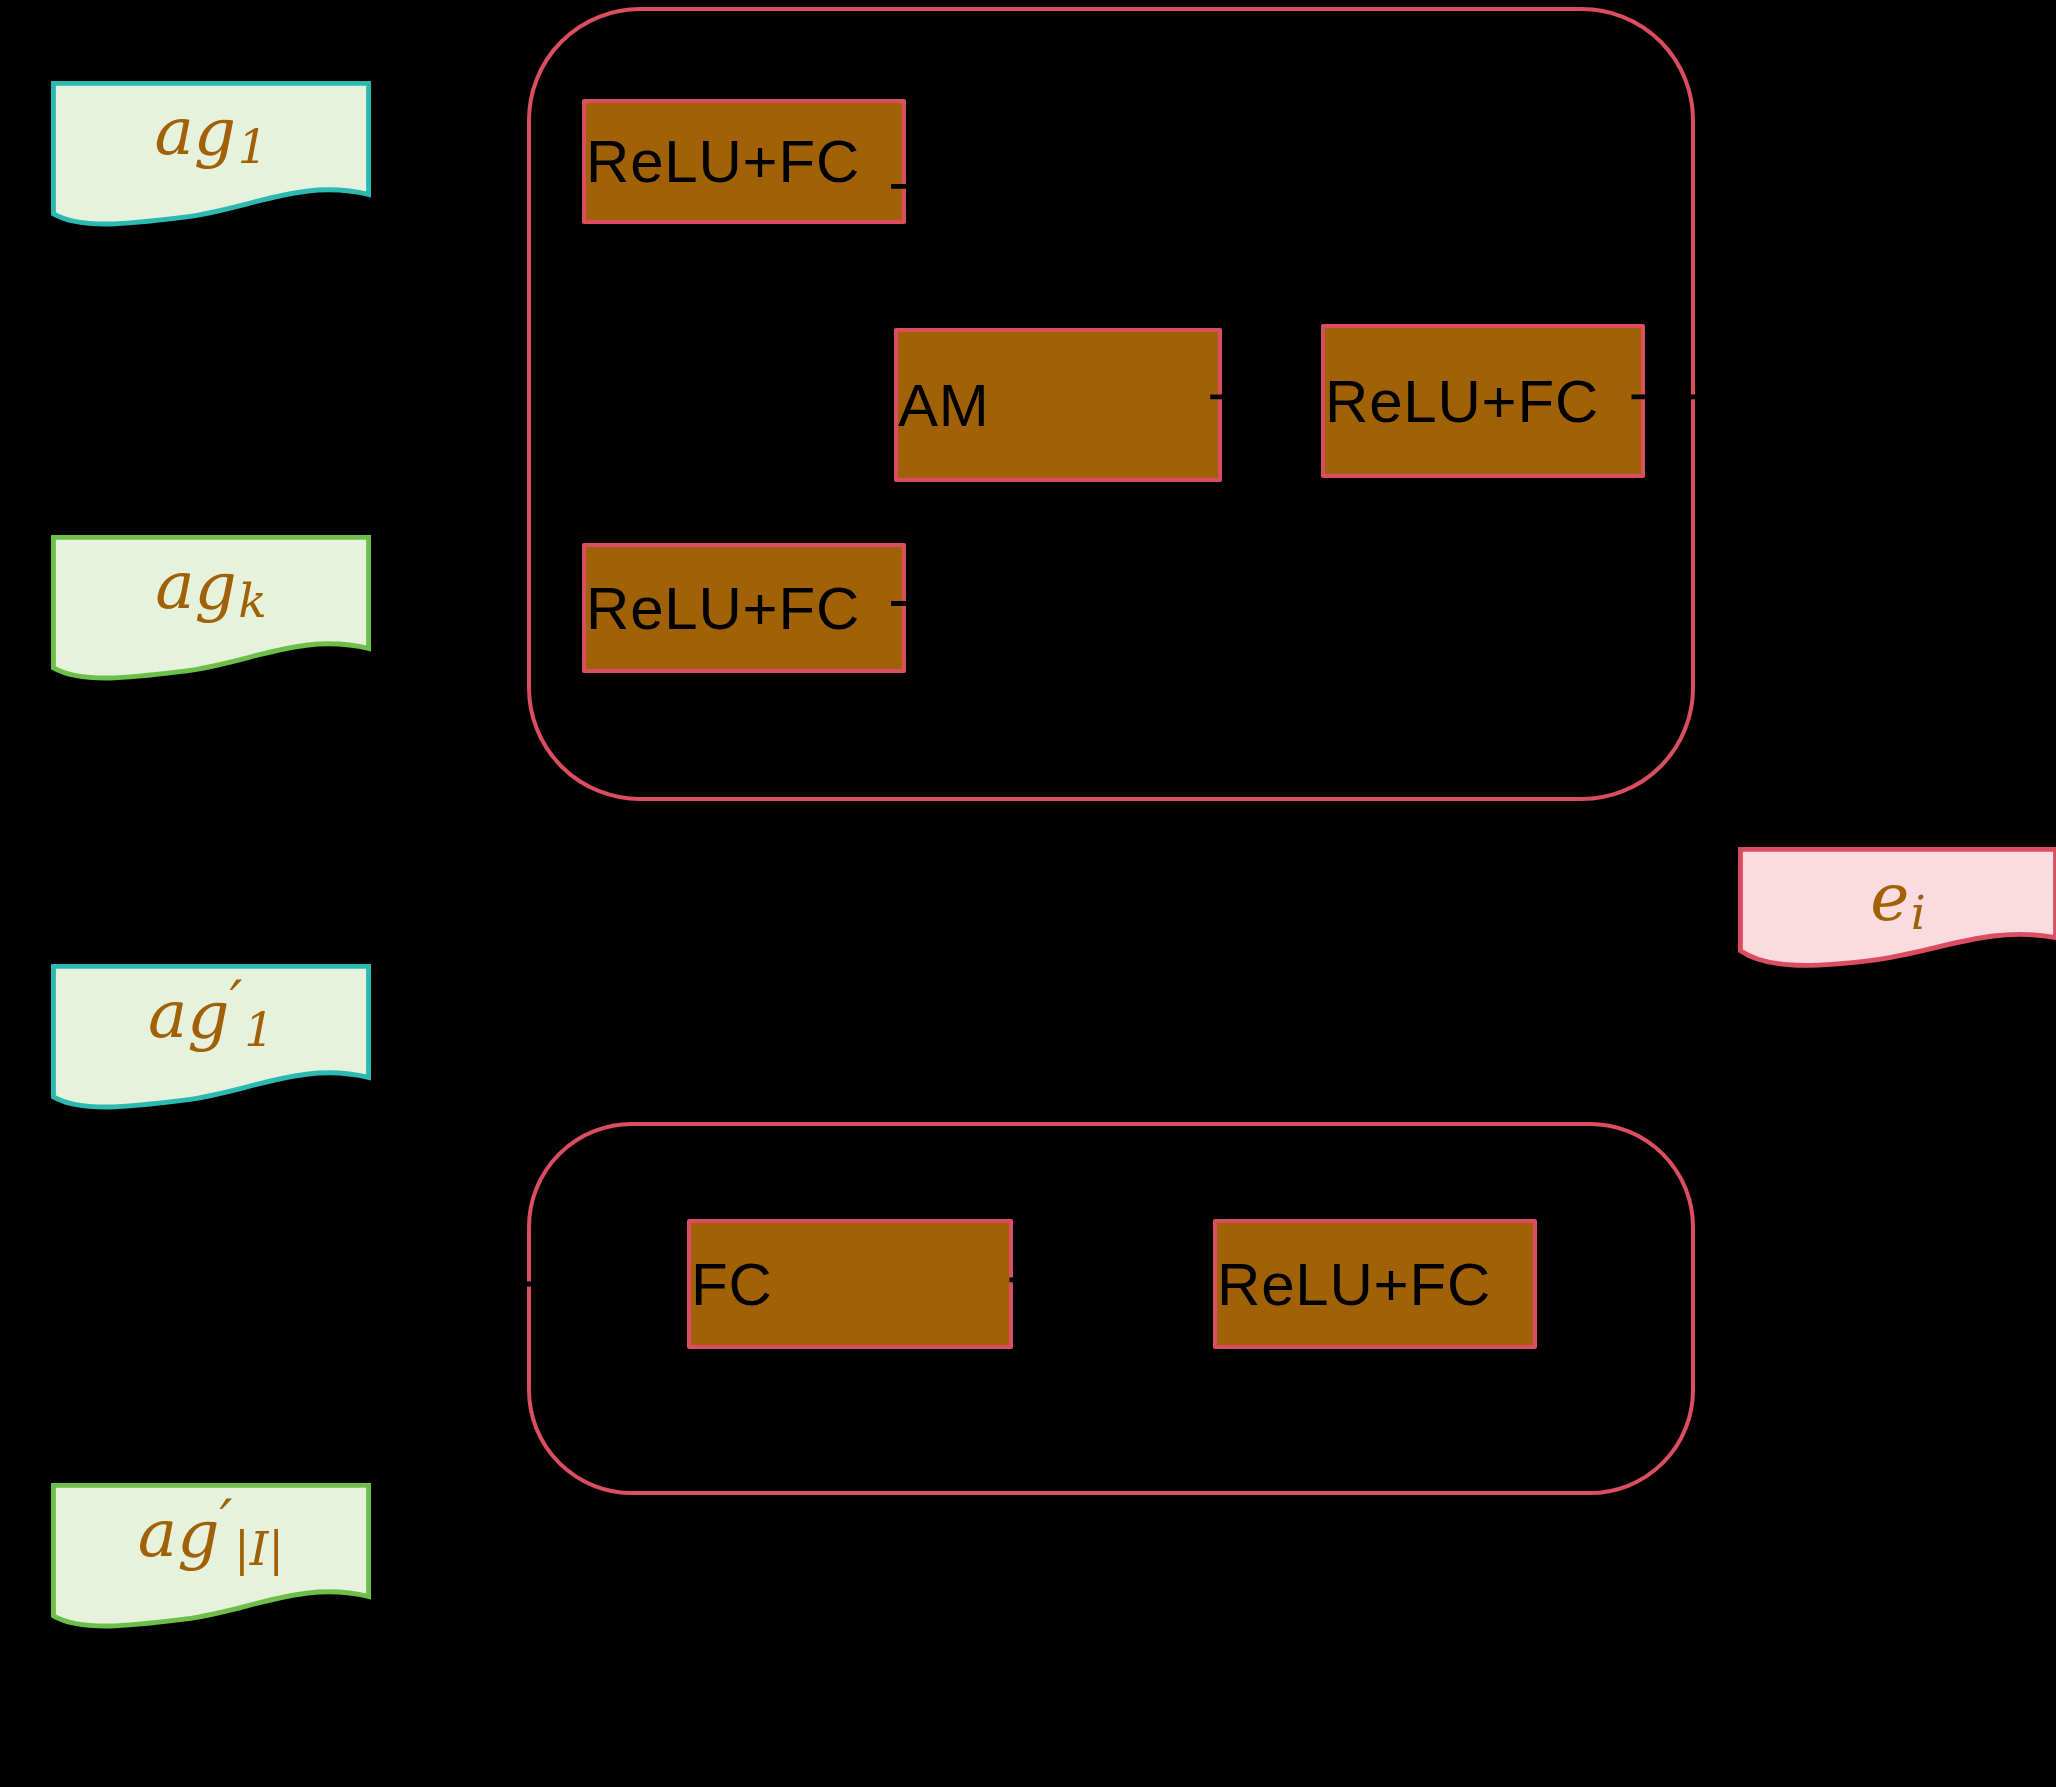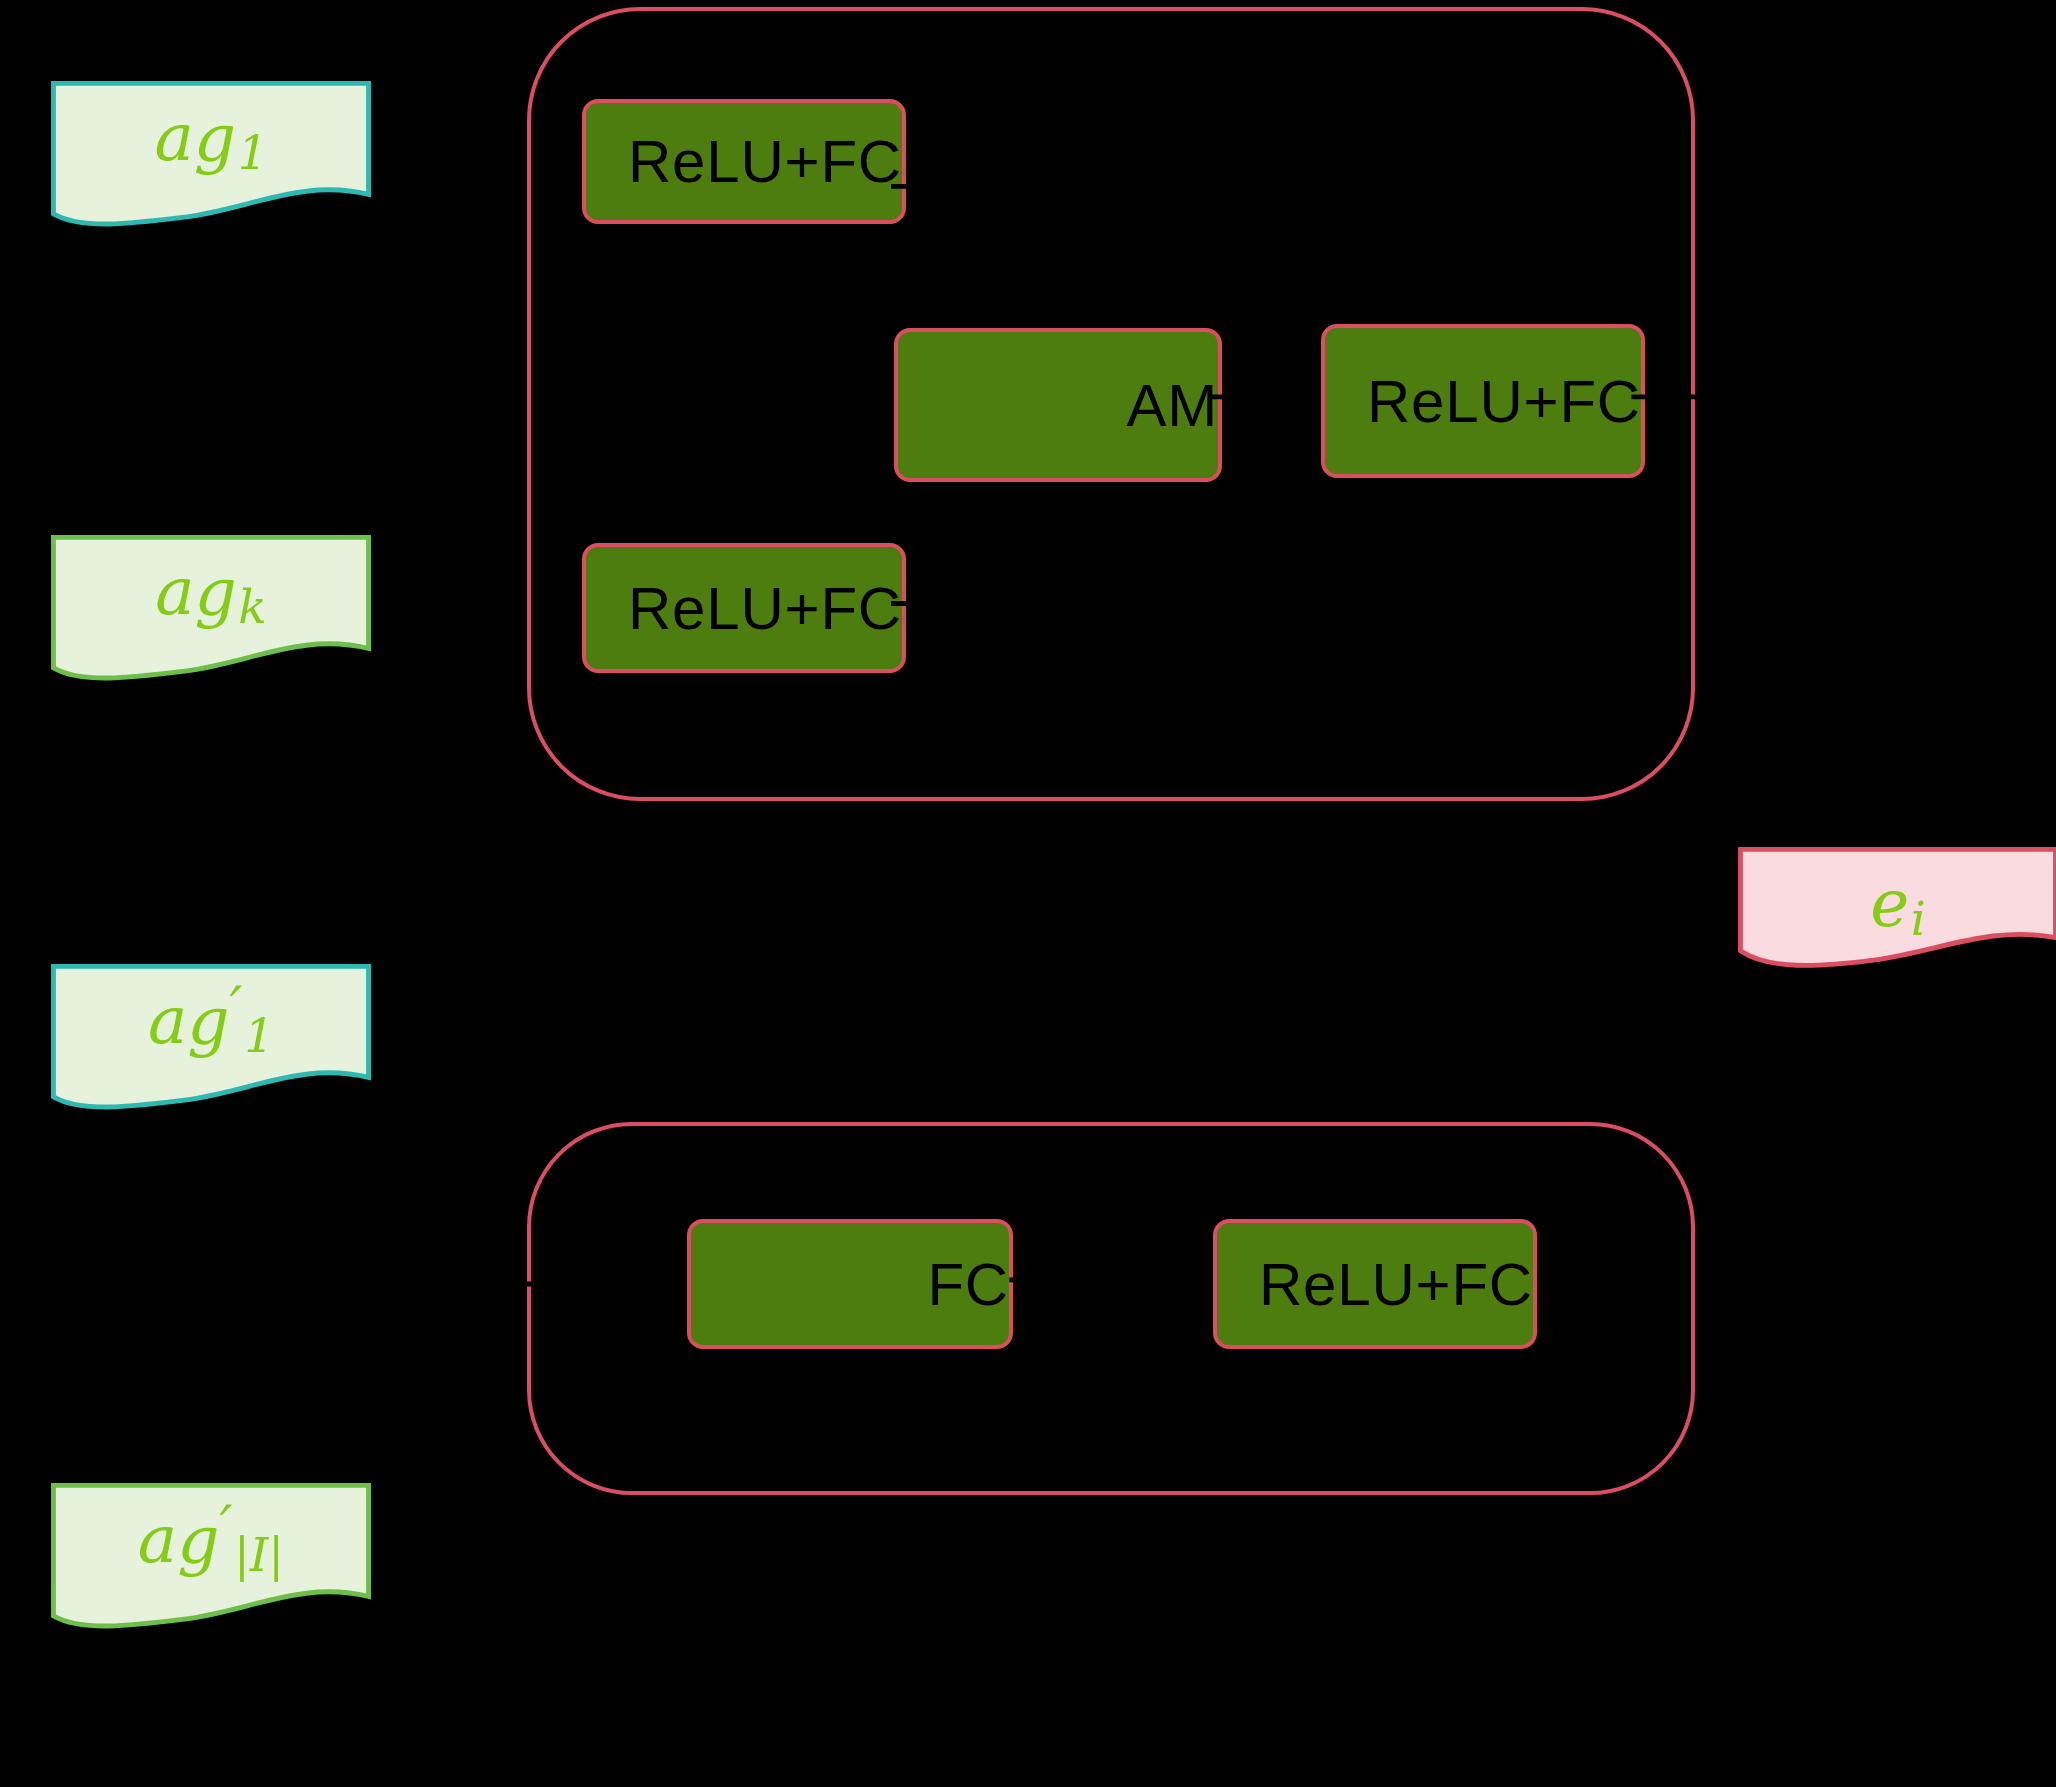--- a/index.html
+++ b/index.html
@@ -3,35 +3,35 @@
 <meta charset="utf-8">
 <style>
   html,body{margin:0;padding:0;background:#000;}
   .canvas{position:relative;width:2056px;height:1787px;background:#000;overflow:hidden;
           font-family:"Liberation Sans",sans-serif;}
   
   .group{position:absolute;border:4px solid #DB4D60;background:transparent;}
   .group.top{left:527px;top:6.5px;width:1160px;height:786px;border-radius:113px;}
   .group.bottom{left:527px;top:1122px;width:1160px;height:365px;border-radius:105px;}
   
-  .opbox{position:absolute;background:#4d7c0f;border:4.9px solid #DB4D60;border-radius:16px;
-         display:flex;align-items:center;justify-content:flex-end;
+  .opbox{position:absolute;background:#a16207;border:4.9px solid #DB4D60;border-radius:2px;
+         display:flex;align-items:center;justify-content:flex-start;
          color:#000;font-size:60px;letter-spacing:0.8px;}
   .opbox.b1{left:582px;top:99px;width:316px;height:117px;}
   .opbox.b3{left:582px;top:543px;width:316px;height:122px;}
   .opbox.am{left:894px;top:328px;width:320px;height:146px;}
   .opbox.b2{left:1321px;top:324px;width:316px;height:146px;}
   .opbox.fc{left:687px;top:1219px;width:318px;height:122px;}
   .opbox.b4{left:1213px;top:1219px;width:316px;height:122px;}
   
   .tag{position:absolute;width:320px;height:162px;}
   .tag svg{position:absolute;left:0;top:0;overflow:visible;}
-  .tag .lbl{position:absolute;left:0;top:12px;width:100%;height:89px;
+  .tag .lbl{position:absolute;left:0;top:6px;width:100%;height:89px;
             display:flex;align-items:center;justify-content:center;
-            font-family:"DejaVu Serif",serif;font-style:italic;font-size:66px;color:#84cc16;text-align:right;}
+            font-family:"DejaVu Serif",serif;font-style:italic;font-size:66px;color:#a16207;text-align:right;}
   .tag .lbl sub{font-size:47px;transform:translateY(14.6px);line-height:0;margin-left:1.6px;}
   .tag .lbl .prime{font-size:57px;transform:translateY(-13px);}
   .t-ag1{left:51px;top:81px;}
   .t-agk{left:51px;top:535px;}
   .t-ag1p{left:51px;top:964px;}
   .t-agIp{left:51px;top:1483px;}
   .t-ei{left:1738px;top:847px;}
   .stroke-teal{stroke:#2CB9B1;}
   .stroke-green{stroke:#6CC04A;}
   .stroke-red{stroke:#DB4D60;}

